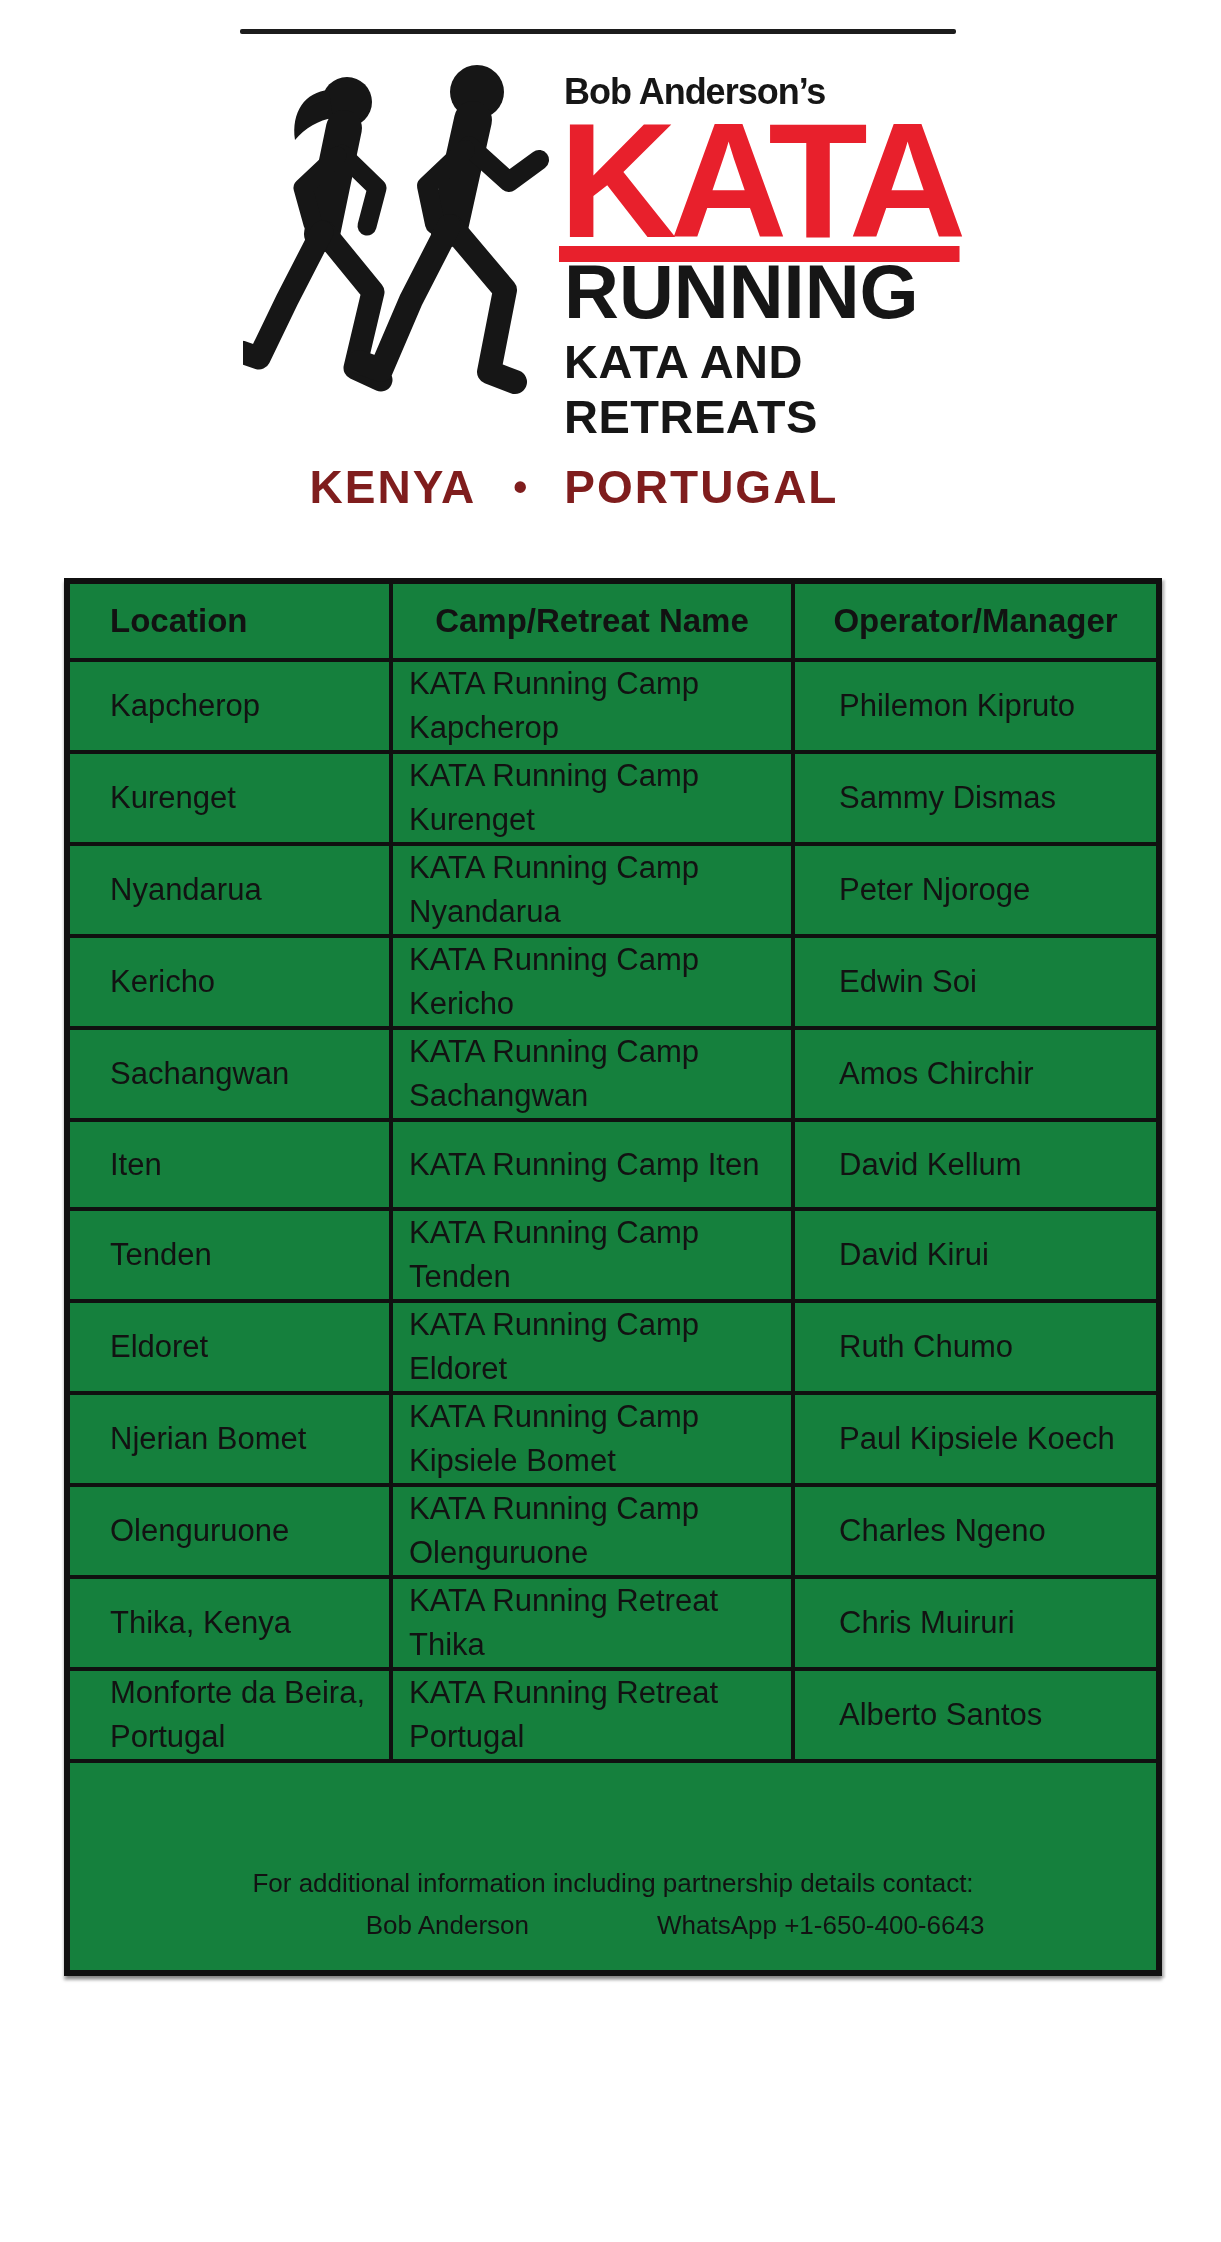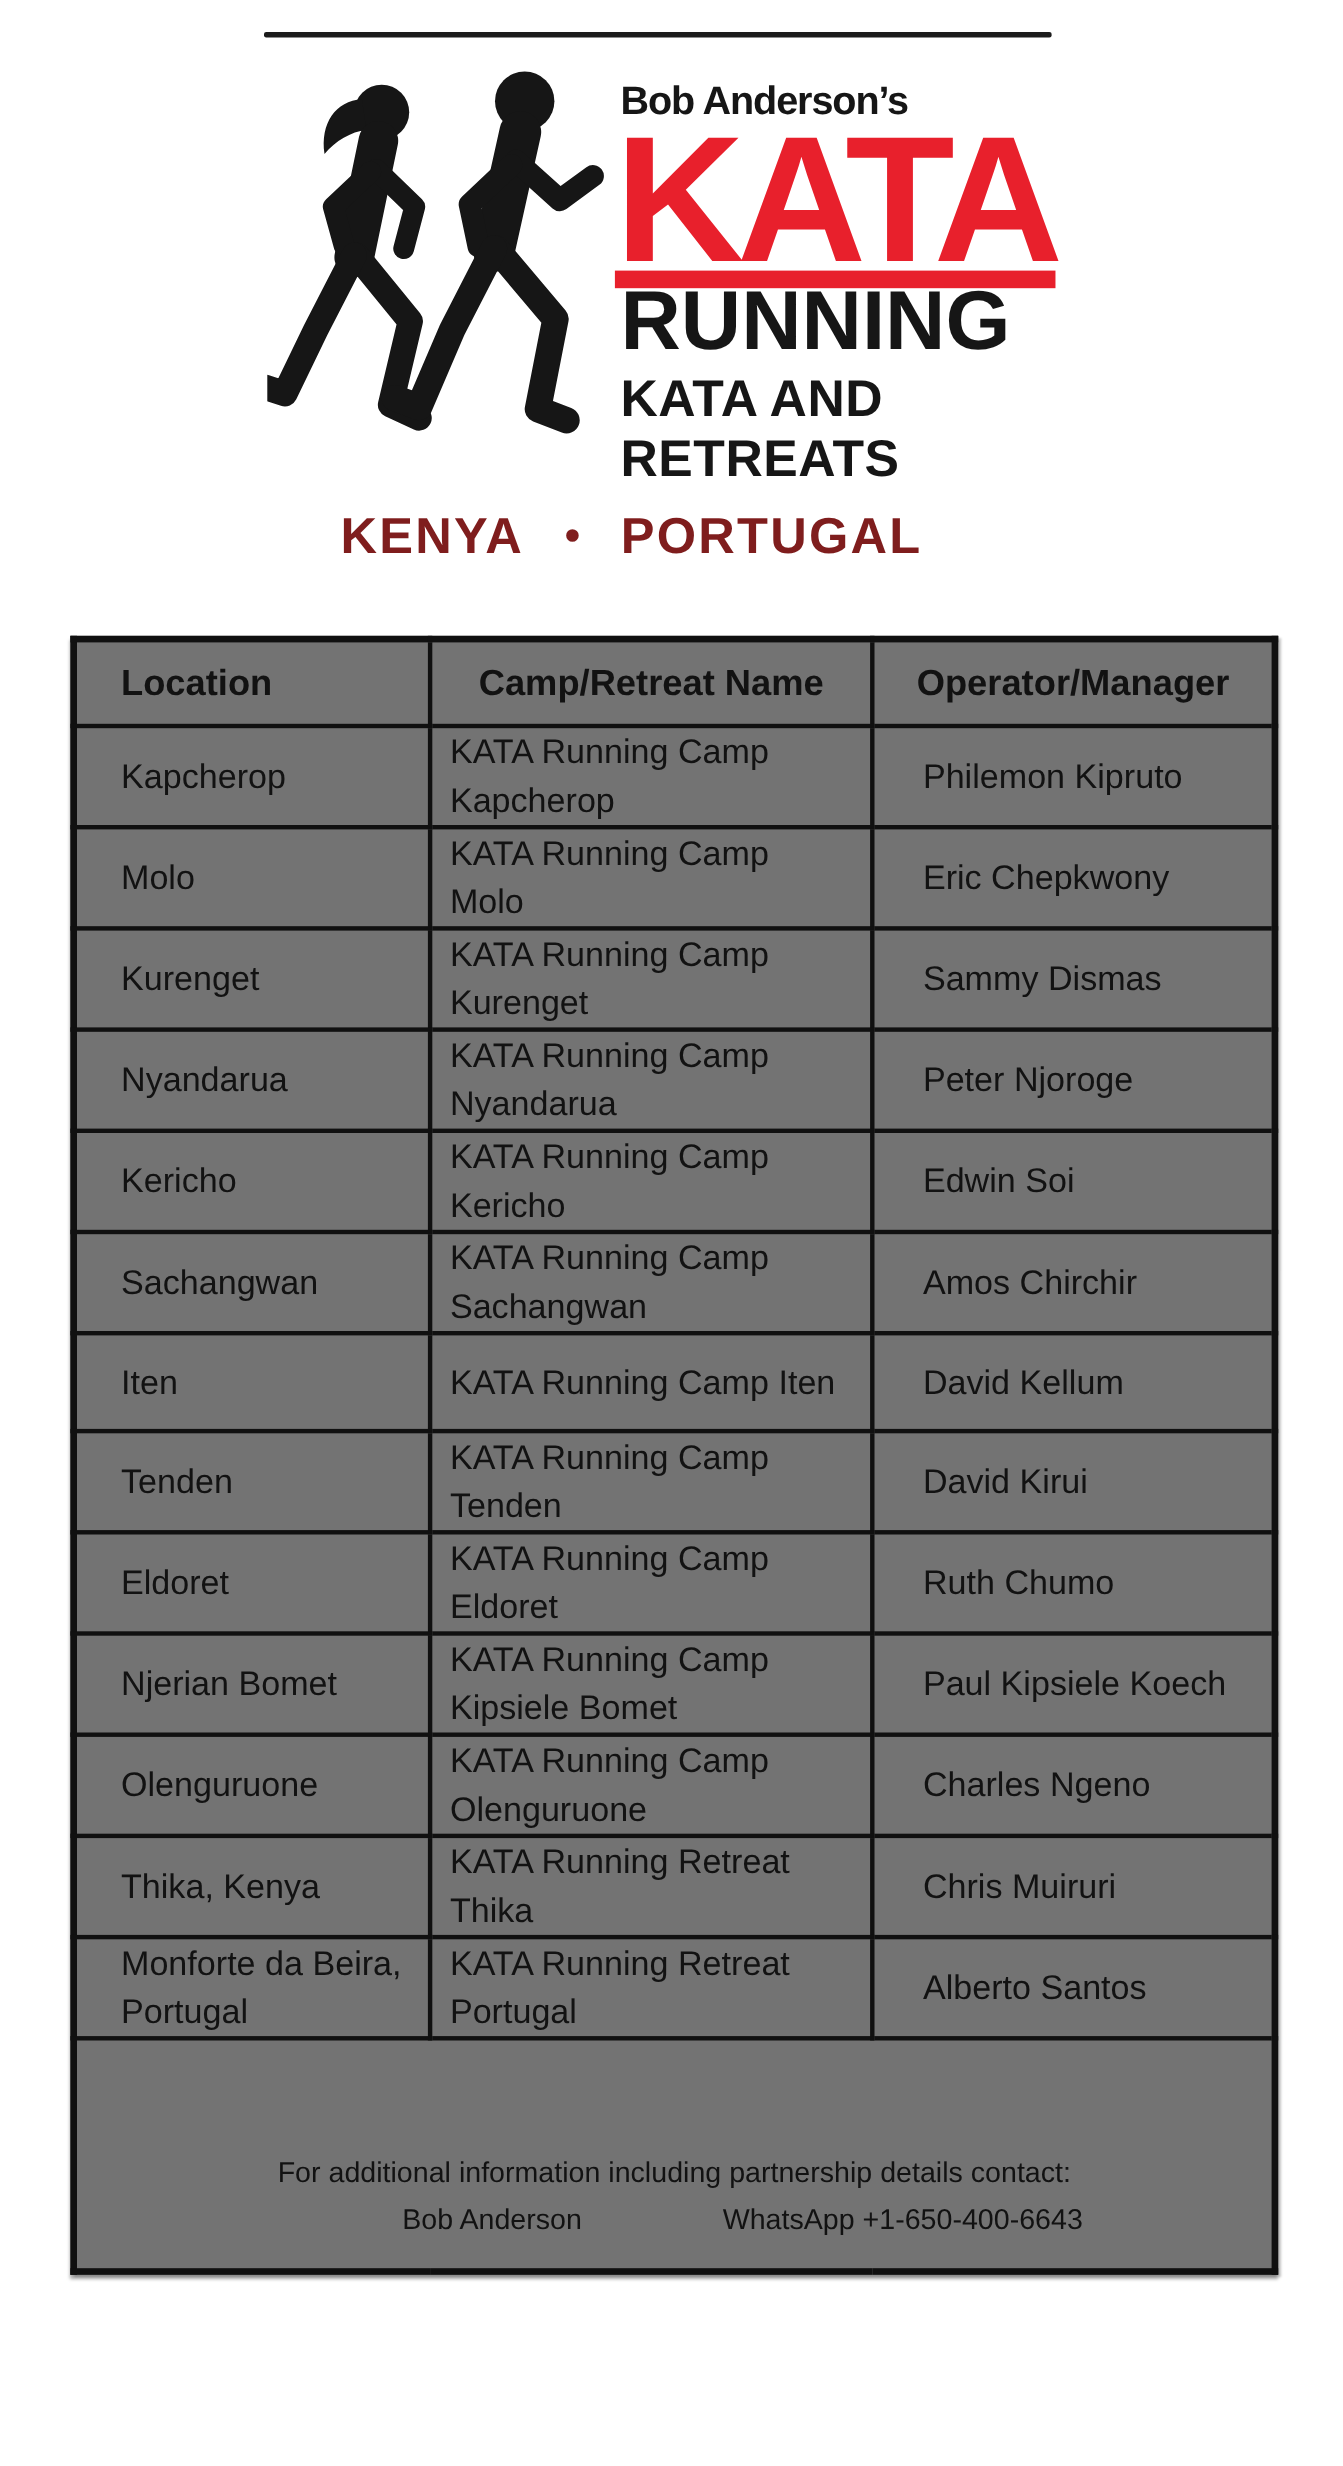--- a/index.html
+++ b/index.html
@@ -47,21 +47,21 @@
     font-size: 46px; font-weight: bold; letter-spacing: 2px; color: #7f1d1d;
   }
   .countries .dot { font-size: 40px; letter-spacing: 0; }
 
   
   table.camps {
     border-collapse: collapse; table-layout: fixed;
     margin-left: 64px; width: 1092px;
     border: 6px solid #101010;
     box-shadow: 0 4px 3px rgba(0,0,0,0.35), 3px 2px 2px rgba(0,0,0,0.18);
-    background: #737373;
+    background: #15803d;
   }
   table.camps col.c1 { width: 324px; }
   table.camps col.c2 { width: 402px; }
   table.camps col.c3 { width: 366px; }
   table.camps th, table.camps td { border: 4px solid #101010; color: #121212; }
   table.camps th {
     height: 79px; font-size: 33px; font-weight: bold; vertical-align: middle;
   }
   th.h-loc { text-align: left; padding-left: 40px; }
   th.h-camp { }
@@ -142,25 +142,20 @@
         <th class="h-op">Operator/Manager</th>
       </tr>
     </thead>
     <tbody>
   <tr>
     <td class="c-loc">Kapcherop</td>
     <td class="c-camp">KATA Running Camp Kapcherop</td>
     <td class="c-op">Philemon Kipruto</td>
   </tr>
 
-  <tr>
-    <td class="c-loc">Molo</td>
-    <td class="c-camp">KATA Running Camp Molo</td>
-    <td class="c-op">Eric Chepkwony</td>
-  </tr>
 
   <tr>
     <td class="c-loc">Kurenget</td>
     <td class="c-camp">KATA Running Camp Kurenget</td>
     <td class="c-op">Sammy Dismas</td>
   </tr>
 
   <tr>
     <td class="c-loc">Nyandarua</td>
     <td class="c-camp">KATA Running Camp Nyandarua</td>

